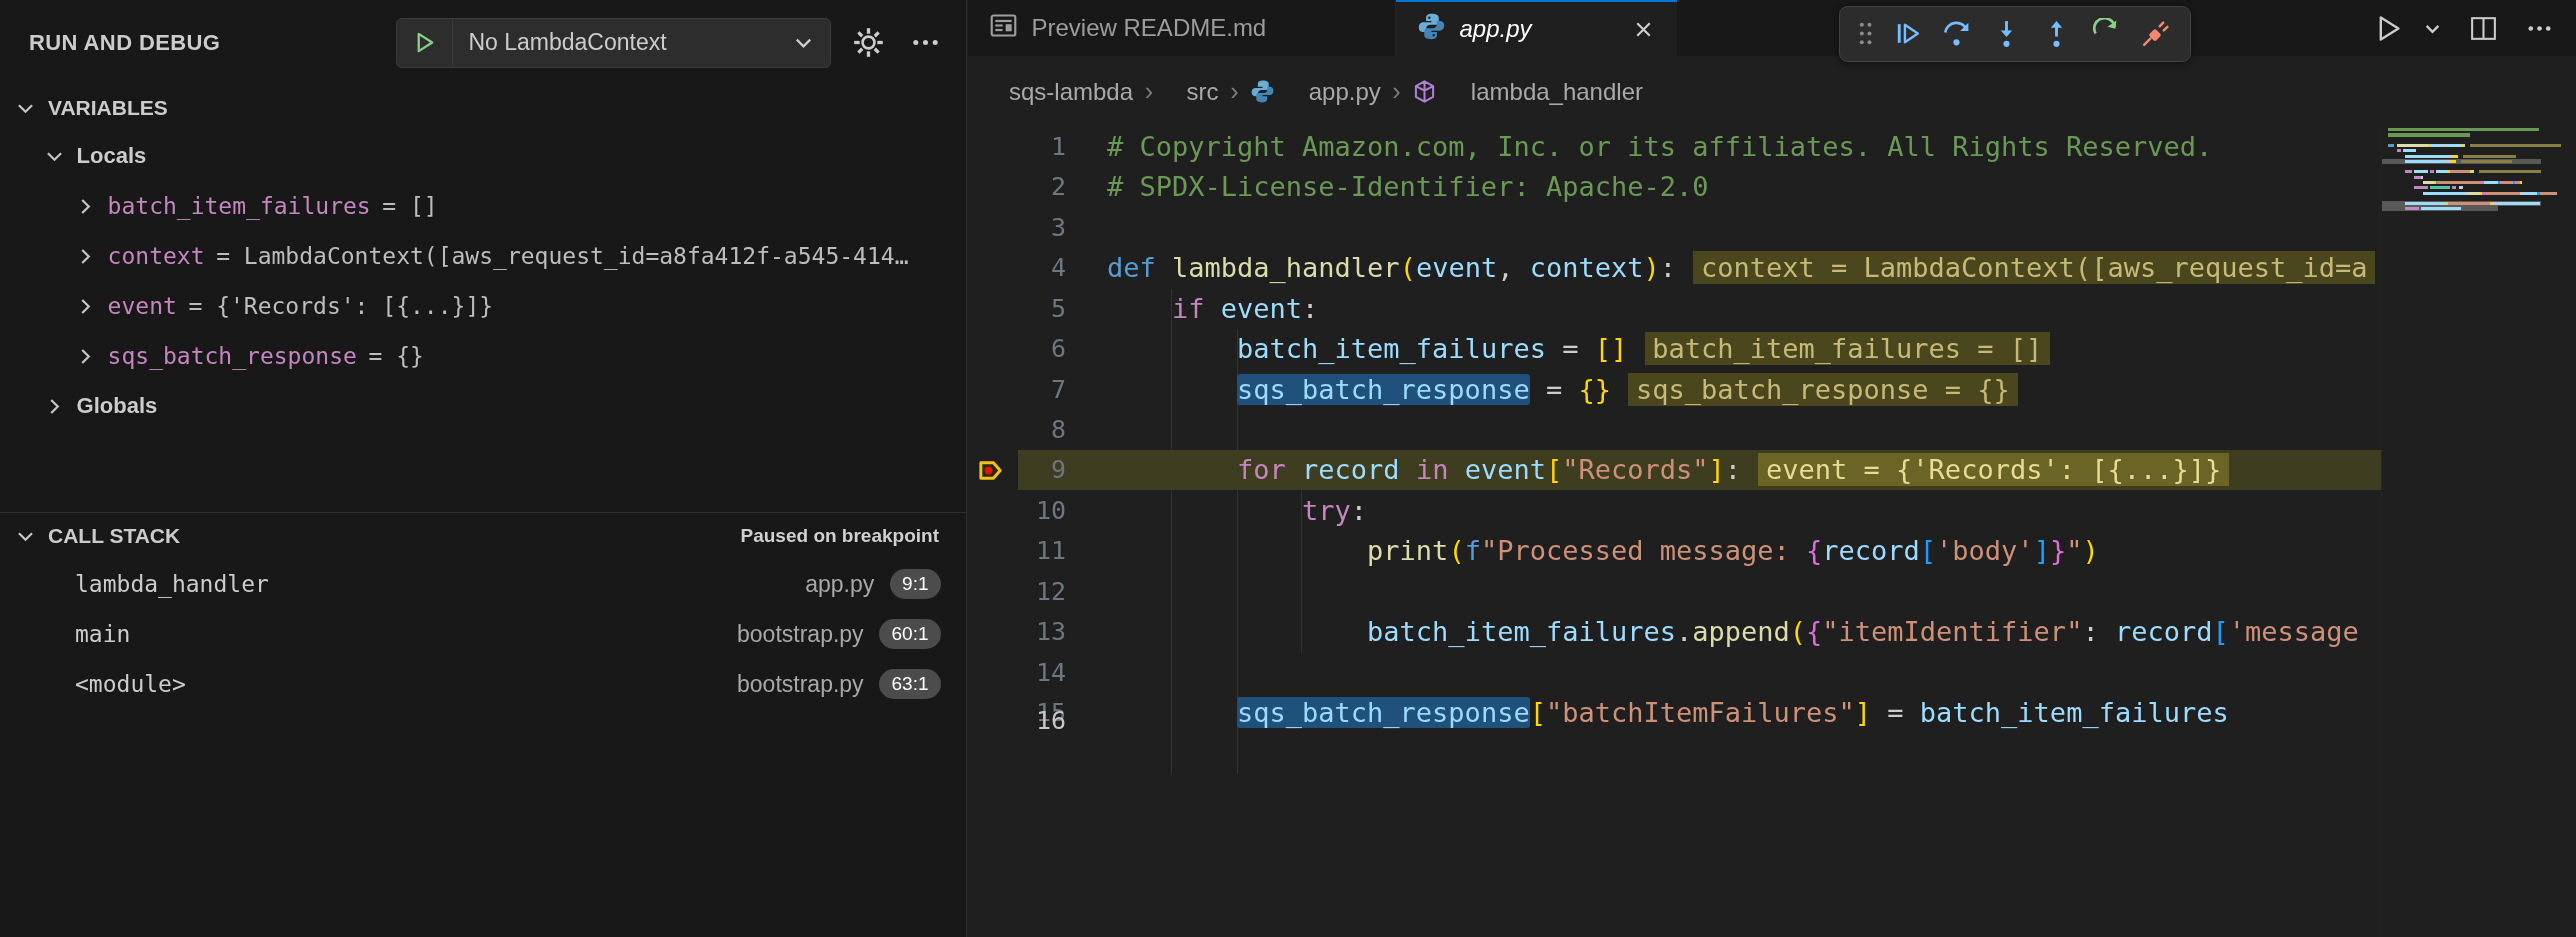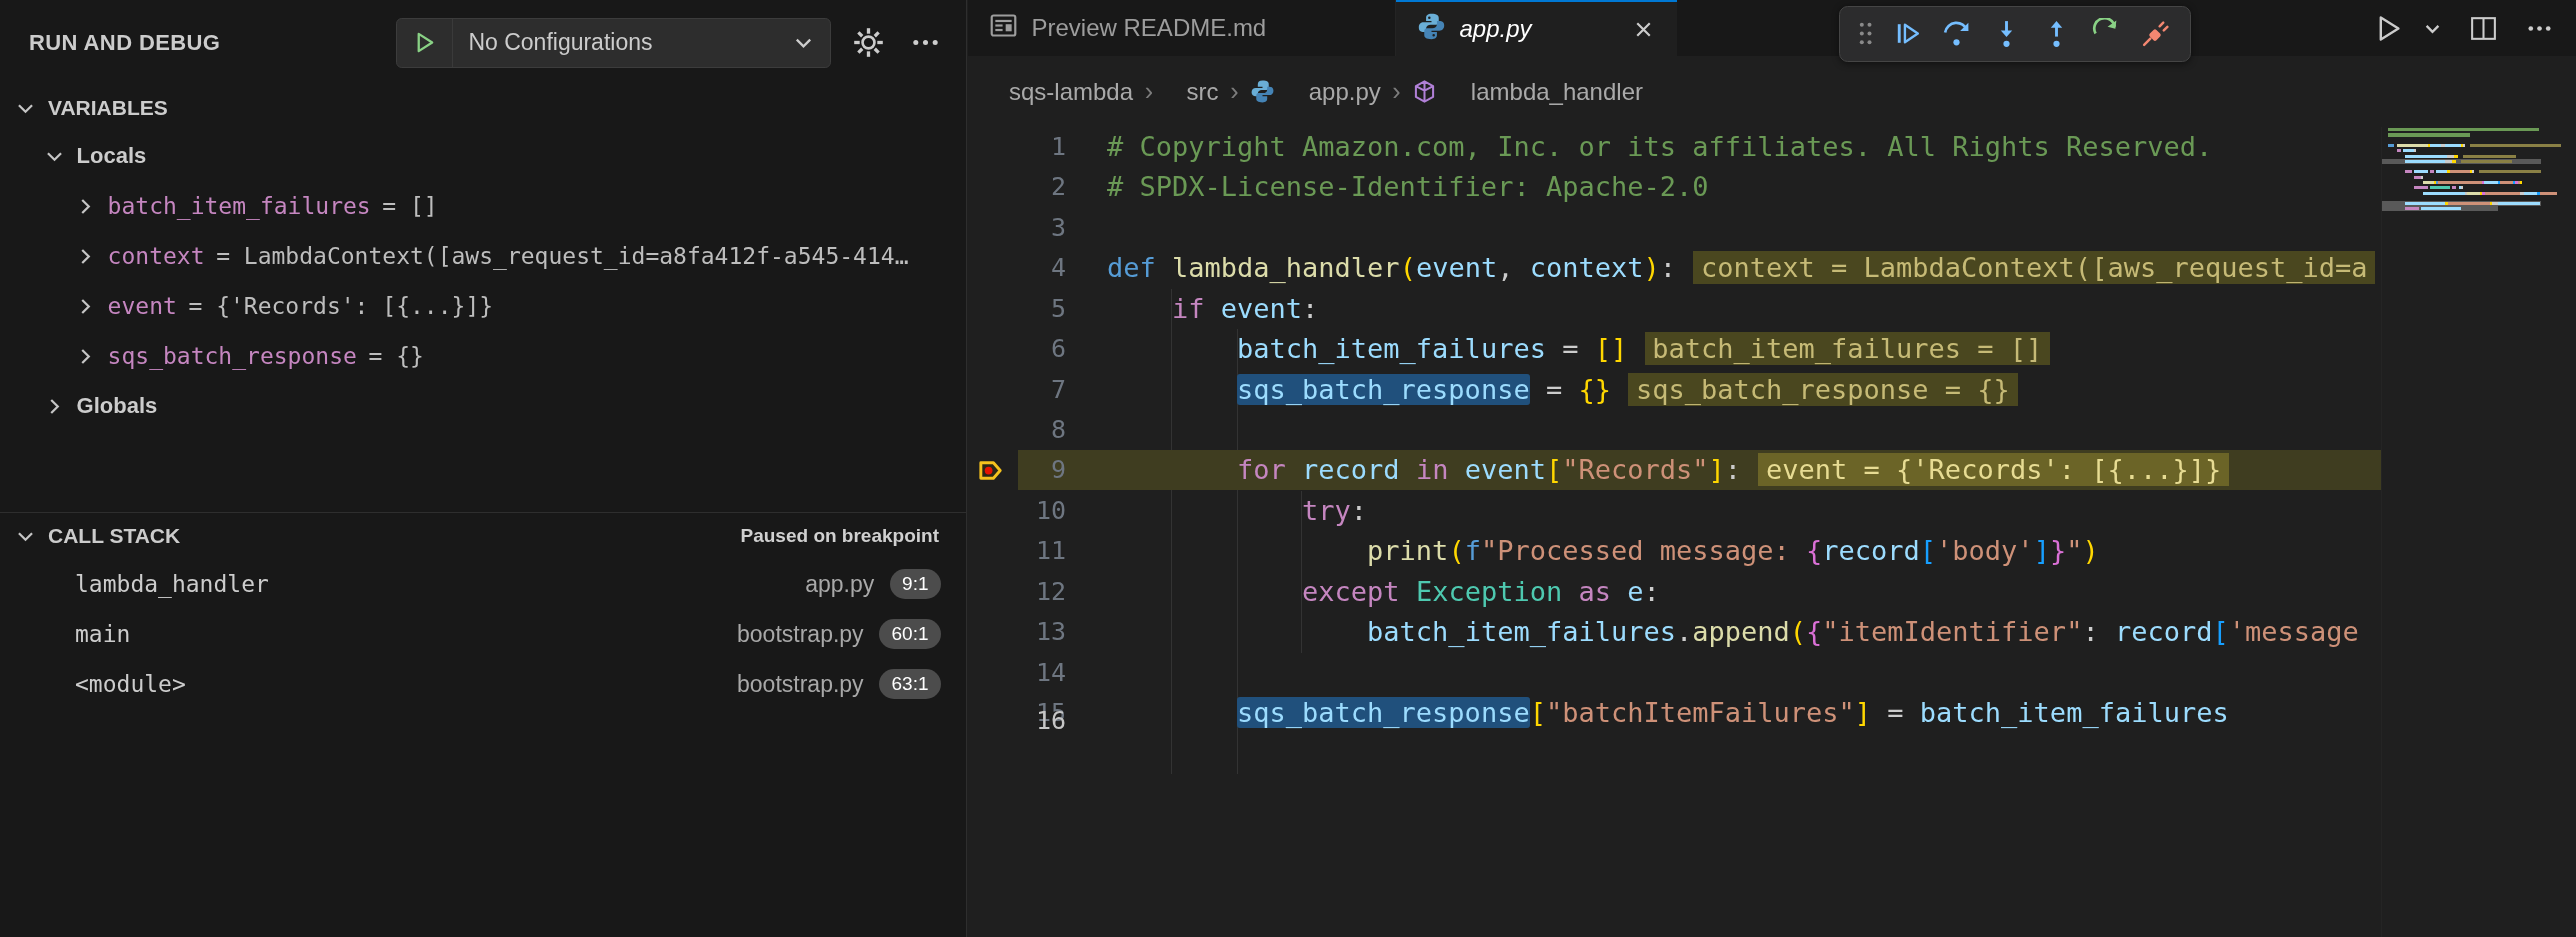--- a/index.html
+++ b/index.html
@@ -105,21 +105,21 @@
 
   <aside class="sidebar">
     <div class="sb-header">
       <span class="sb-title">RUN AND DEBUG</span>
       <div class="cfg">
         <span class="cfg-play">
           <svg width="25" height="25" viewBox="0 0 26 26">
               <path d="M7 4l14 9-14 9z" fill="none" stroke="#89d185" stroke-width="2.4" stroke-linejoin="round"></path>
             </svg>
         </span>
-        <span class="cfg-label">No Configurations</span>
+        <span class="cfg-label">No LambdaContext</span>
         <span class="cfg-chev">
           <svg width="23" height="23" viewBox="0 0 24 24">
               <path d="M5 9l7 7 7-7" fill="none" stroke="#cccccc" stroke-width="2.4"></path>
             </svg>
         </span>
       </div>
       <span class="sb-gear">
         <svg width="33" height="33" viewBox="0 0 30 30">
           <circle cx="15" cy="15" r="5.4" fill="none" stroke="#cccccc" stroke-width="2.4"></circle>
           <g stroke="#cccccc" stroke-width="3">
@@ -382,21 +382,21 @@
             <div class="line" style="top: 162px;"><span class="ln">5</span><span class="src"><span class="c-fg">    </span><span class="c-kw">if</span><span class="c-fg"> </span><span class="c-param">event</span><span class="c-fg">:</span></span></div>
             <div class="line" style="top: 202px;"><span class="ln">6</span><span class="src"><span class="c-fg">        </span><span class="c-param">batch_item_failures</span><span class="c-fg"> = </span><span class="c-br1">[]</span></span><span class="deco">batch_item_failures = []</span></div>
             <div class="line" style="top: 243px;"><span class="ln">7</span><span class="src"><span class="c-fg">        </span><span class="c-param hl-blue">sqs_batch_response</span><span class="c-fg"> = </span><span class="c-br1">{}</span></span><span class="deco">sqs_batch_response = {}</span></div>
             <div class="line" style="top: 283px;"><span class="ln">8</span><span class="src"></span></div>
             <div class="line current" style="top: 323px;"><span class="ln">9</span><span class="src"><span class="c-fg">        </span><span class="c-kw">for</span><span class="c-fg"> </span><span class="c-param">record</span><span class="c-fg"> </span><span class="c-kw">in</span><span class="c-fg"> </span><span class="c-param">event</span><span class="c-br1">[</span><span class="c-str">"Records"</span><span class="c-br1">]</span><span class="c-fg">:</span></span><span class="deco bright">event = {'Records': [{...}]}</span><span class="bp"><svg width="31" height="31" viewBox="0 0 32 32">
                   <path d="M5 8h13l7 8-7 8H5z" fill="#2b2718" stroke="#f5c21d" stroke-width="3" stroke-linejoin="round"></path>
                   <circle cx="13" cy="16" r="4" fill="#e51400"></circle>
                 </svg></span></div>
             <div class="line" style="top: 364px;"><span class="ln">10</span><span class="src"><span class="c-fg">            </span><span class="c-kw">try</span><span class="c-fg">:</span></span></div>
             <div class="line" style="top: 404px;"><span class="ln">11</span><span class="src"><span class="c-fg">                </span><span class="c-fn">print</span><span class="c-br1">(</span><span class="c-kwb">f</span><span class="c-str">"Processed message: </span><span class="c-br2">{</span><span class="c-param">record</span><span class="c-br3">[</span><span class="c-str">'body'</span><span class="c-br3">]</span><span class="c-br2">}</span><span class="c-str">"</span><span class="c-br1">)</span></span></div>
-            <div class="line" style="top: 445px;"><span class="ln">12</span><span class="src"><span class="c-fg">            </span><span class="c-kw">except</span><span class="c-fg"> </span><span class="c-cls">Exception</span><span class="c-fg"> </span><span class="c-kw">as</span><span class="c-fg"> </span><span class="c-param">e</span><span class="c-fg">:</span></span></div>
+            <div class="line" style="top: 445px;"><span class="ln">12</span></div>
             <div class="line" style="top: 485px;"><span class="ln">13</span><span class="src"><span class="c-fg">                </span><span class="c-param">batch_item_failures</span><span class="c-fg">.</span><span class="c-fn">append</span><span class="c-br1">(</span><span class="c-br2">{</span><span class="c-str">"itemIdentifier"</span><span class="c-fg">: </span><span class="c-param">record</span><span class="c-br3">[</span><span class="c-str">'message</span></span></div>
             <div class="line" style="top: 526px;"><span class="ln">14</span><span class="src"></span></div>
             <div class="line" style="top: 566px;"><span class="ln">15</span><span class="src"><span class="c-fg">        </span><span class="c-param hl-blue">sqs_batch_response</span><span class="c-br1">[</span><span class="c-str">"batchItemFailures"</span><span class="c-br1">]</span><span class="c-fg"> = </span><span class="c-param">batch_item_failures</span></span></div>
             <div class="line" style="top: 574px;"><span class="ln active">16</span></div>
           </div>
       </div>
       <div class="minimap" id="minimap">
           <div class="mm-line" style="top: 0px;">
             <div class="mm-strip"><span class="mm-seg c-comment" style="width: 151px;"></span></div>
           </div>

